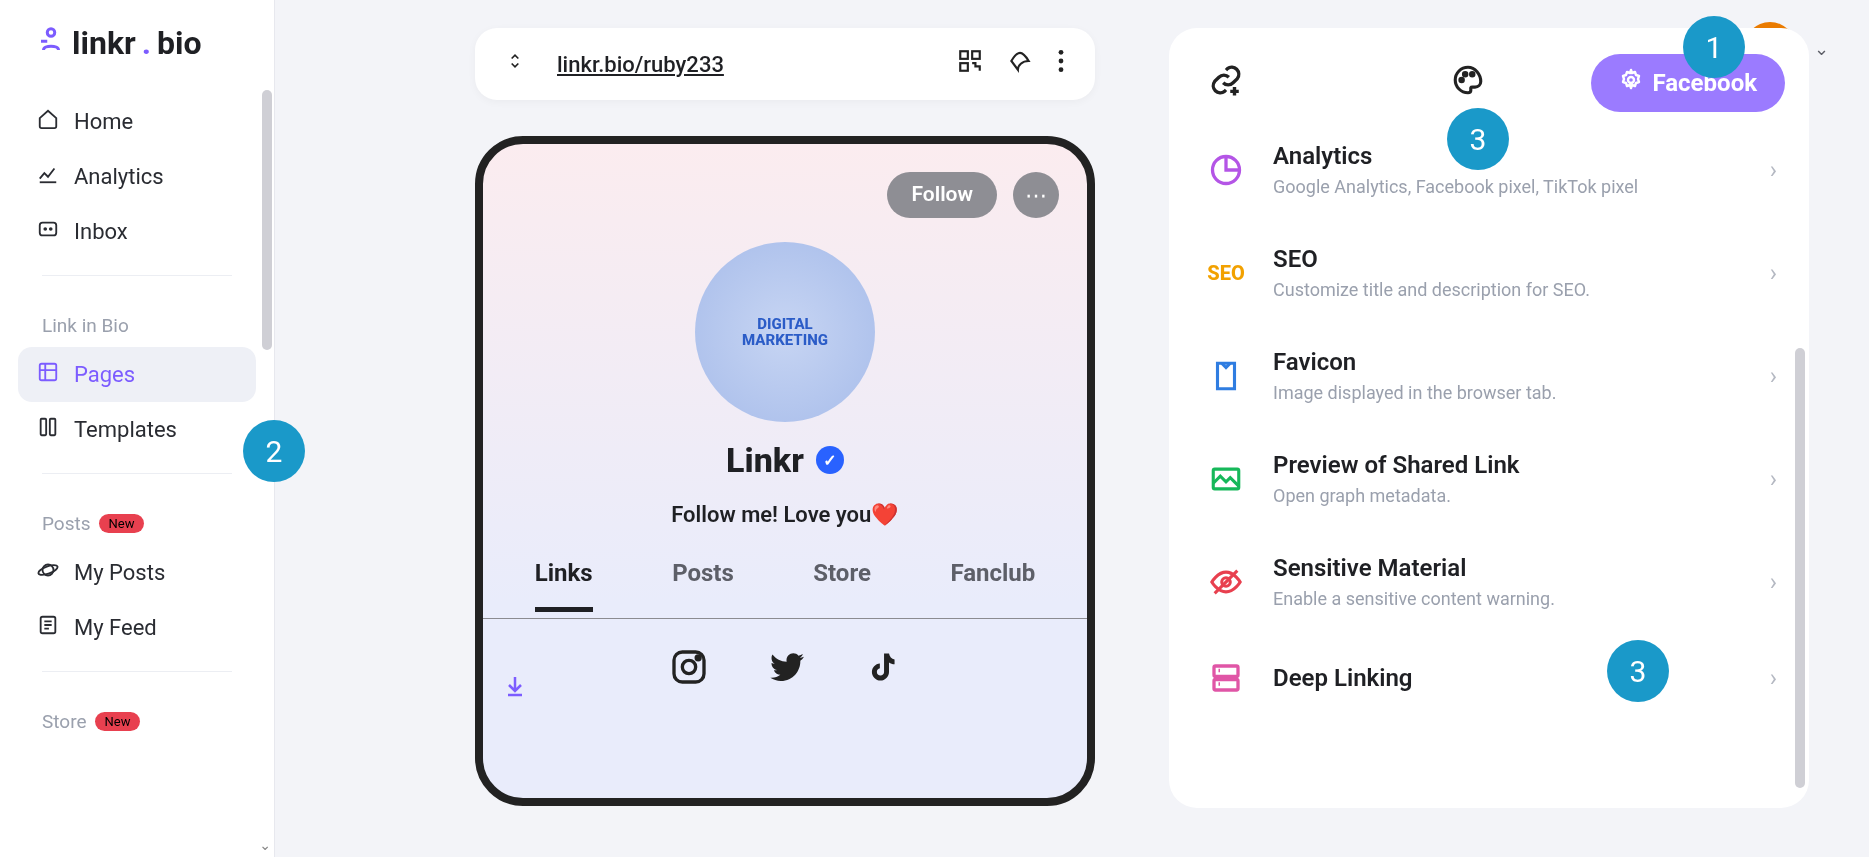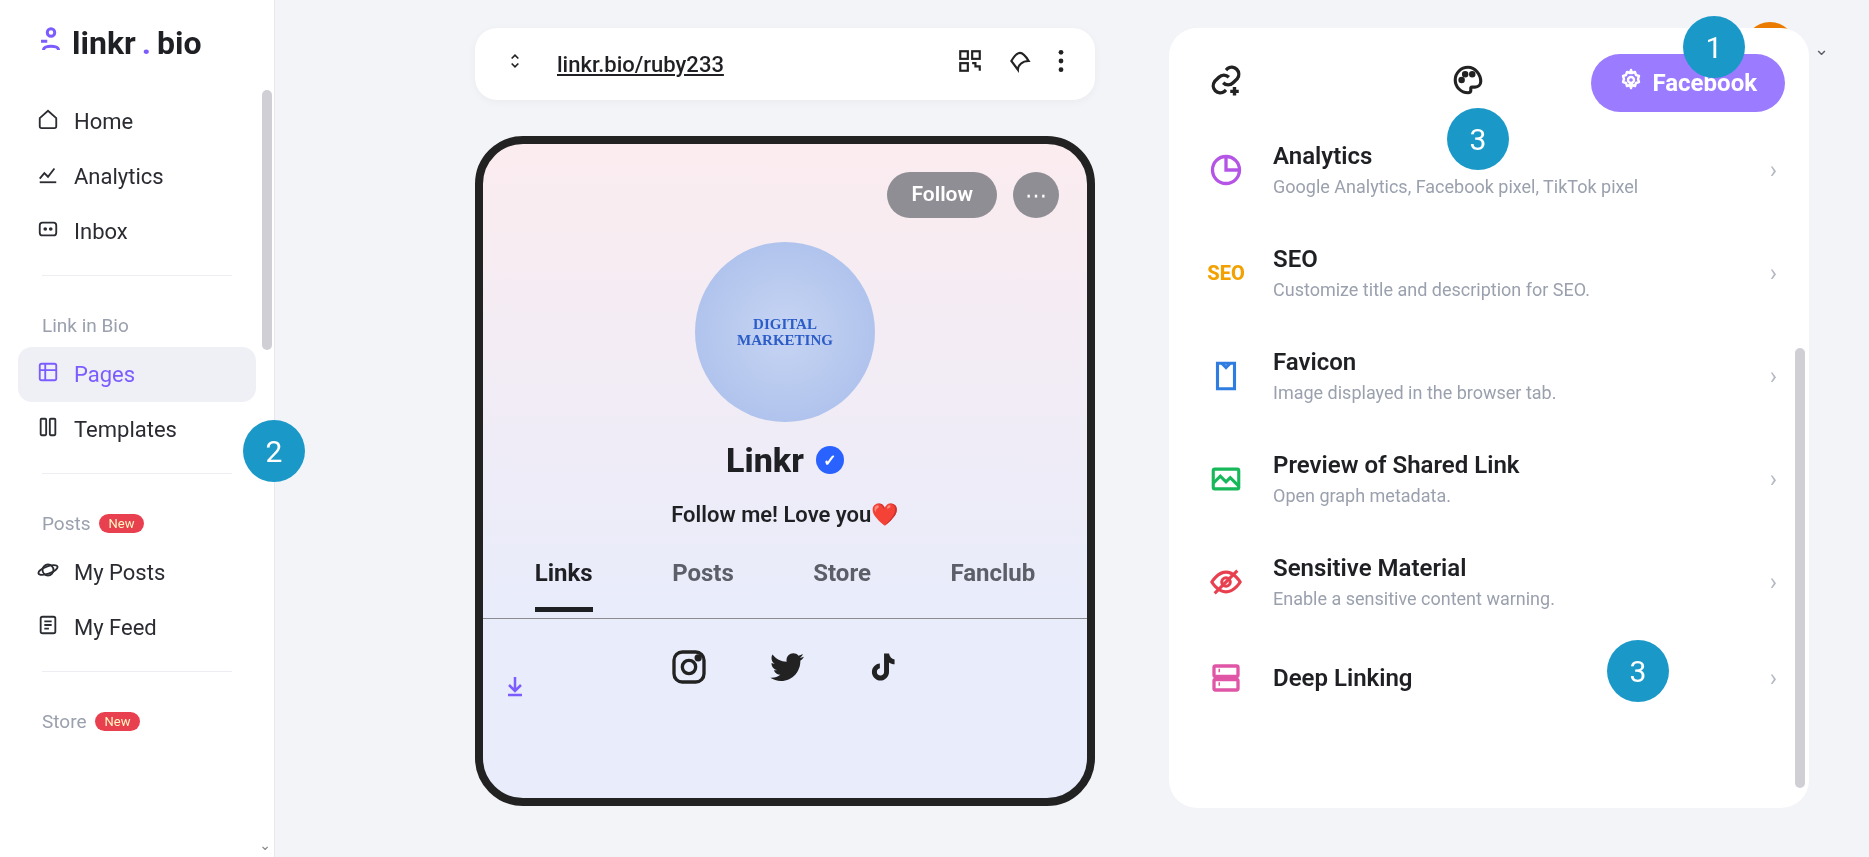--- a/index.html
+++ b/index.html
@@ -29,21 +29,21 @@
 .nav { padding: 0 18px; overflow-y:auto; flex:1;}
 .nav-item {
   display: flex; align-items: center; gap: 14px;
   padding: 14px 18px; border-radius: 14px;
   cursor: pointer; font-size: 22px; color:#2a2c32;
 }
 .nav-item.active { background: #eef0f6; color: #7c5cff; }
 .nav-item .nicon { width: 24px; text-align:center; font-size:22px; }
 .section-label { padding: 22px 24px 10px; color:#9aa0ad; font-size:19px; display:flex; align-items:center; gap:8px;}
 .divider { height:1px; background:#eceef3; margin:16px 24px;}
-.badge-new { background:#e8404f; color:#fef9c3; font-size:13px; padding:2px 10px; border-radius:12px; }
+.badge-new { background:#e8404f; color:#000000; font-size:13px; padding:2px 10px; border-radius:12px; }
 .scroll-thumb { position:absolute; right:2px; top:90px; width:10px; height:260px; background:#cfcfd5; border-radius:6px;}
 .scroll-arrow { position:absolute; right:2px; bottom:4px; width:14px; text-align:center; color:#888; font-size:14px;}
 
 .main { flex:1; position:relative; padding:28px 40px; display:flex; gap:40px;}
 .center-col { flex:0 0 640px; margin-left:160px;}
 .url-bar {
   background:#fff; border-radius:22px; padding:20px 30px;
   display:flex; align-items:center; gap:24px; box-shadow:0 2px 8px rgba(0,0,0,.04);
   width:620px;
 }
@@ -54,21 +54,21 @@
   background:linear-gradient(180deg,#fbecef 0%, #e9ecfb 70%); overflow:hidden; position:relative;
 }
 .phone-top { display:flex; justify-content:flex-end; gap:16px; padding:28px 28px 0;}
 .pill { background:#8e8e94; color:#fff; padding:10px 24px; border-radius:26px; font-size:21px; font-weight:600;}
 .circ-btn { width:46px; height:46px; border-radius:50%; background:#8e8e94; color:#fff; display:flex; align-items:center; justify-content:center; font-size:22px;}
 .avatar-big {
   width:180px; height:180px; border-radius:50%; margin:24px auto 18px;
   background: radial-gradient(circle,#c7d5f3 0%, #a7bcea 100%);
   display:flex; align-items:center; justify-content:center; position:relative;
 }
-.avatar-label { color:#2b5cc7; font-size:15px; font-weight:800; text-align:center; line-height:1.1;font-family:Liberation Serif, serif;}
+.avatar-label { color:#2b5cc7; font-size:15px; font-weight:800; text-align:center; line-height:1.1;}
 .prof-name { text-align:center; font-size:34px; font-weight:800; display:flex; align-items:center; justify-content:center; gap:12px;}
 .verified { width:28px;height:28px;border-radius:50%;background:#2962ff;color:#fff;display:flex;align-items:center;justify-content:center;font-size:16px;}
 .prof-tag { text-align:center; font-size:22px; font-weight:600; margin-top:22px;}
 .phone-tabs { display:flex; justify-content:space-around; margin-top:32px; border-bottom:1px solid #8b8b90; padding:0 12px 6px;}
 .ptab { font-size:24px; font-weight:700; color:#5d5f68; padding-bottom:20px;}
 .ptab.active { color:#1f2024; border-bottom:5px solid #1f2024;}
 .socials { display:flex; justify-content:center; gap:56px; margin-top:28px; font-size:36px;}
 .dl-arrow { position:absolute; left:20px; bottom:92px; color:#7c5cff; font-size:28px;}
 
 .right-col { flex:0 0 640px; margin-left:auto; margin-right:20px;}

